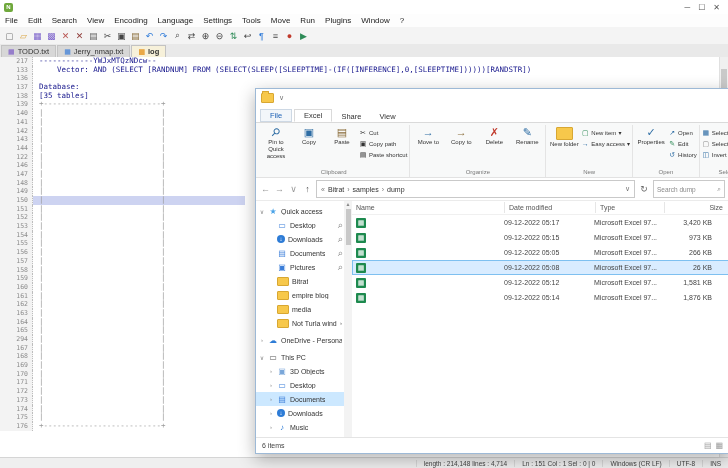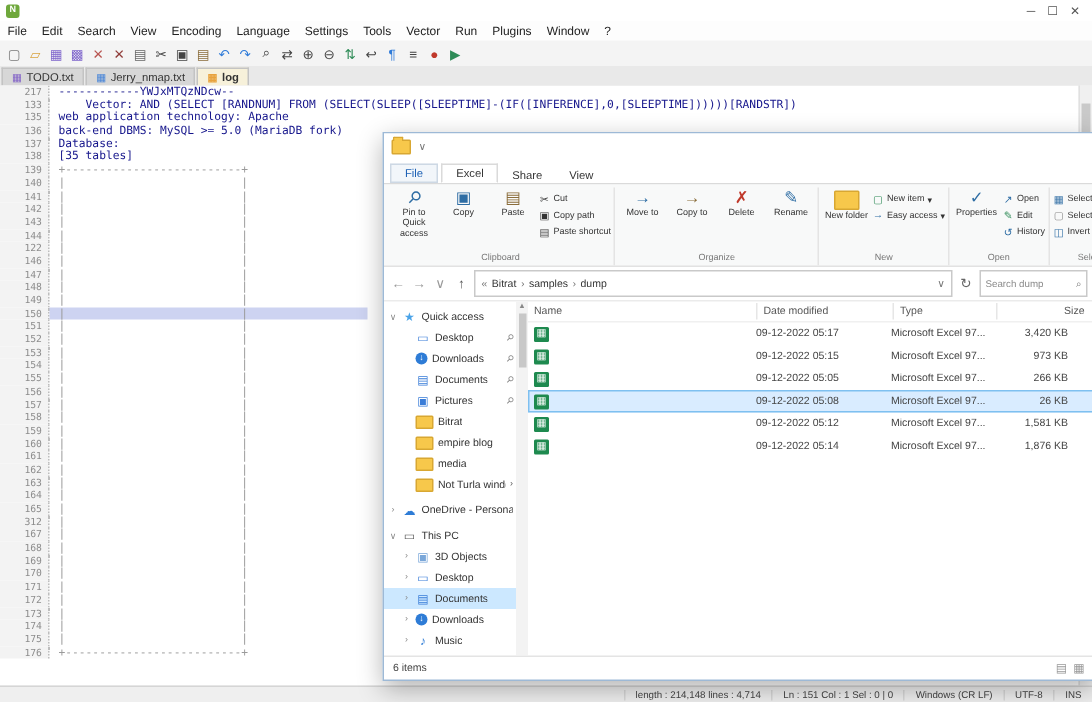--- a/index.html
+++ b/index.html
@@ -129,21 +129,21 @@
 
   <div class="npp-menu">
       <span class="menu-item">File</span>
       <span class="menu-item">Edit</span>
       <span class="menu-item">Search</span>
       <span class="menu-item">View</span>
       <span class="menu-item">Encoding</span>
       <span class="menu-item">Language</span>
       <span class="menu-item">Settings</span>
       <span class="menu-item">Tools</span>
-      <span class="menu-item">Vector</span>
+      <span class="menu-item">Move</span>
       <span class="menu-item">Run</span>
       <span class="menu-item">Plugins</span>
       <span class="menu-item">Window</span>
       <span class="menu-item">?</span>
     </div>
   <div class="npp-toolbar">
       <span class="tb-icon" style="color: rgb(122, 122, 122);">▢</span>
       <span class="tb-icon" style="color: rgb(217, 164, 65);">▱</span>
       <span class="tb-icon" style="color: rgb(127, 102, 204);">▦</span>
       <span class="tb-icon" style="color: rgb(127, 102, 204);">▩</span>
@@ -178,22 +178,21 @@
       <div class="tab active">
         <span class="tab-icon" style="color: rgb(232, 163, 61);">▦</span>
         <span>log</span>
       </div>
     </div>
 
   <div class="npp-editor">
     <div>
         <div class="ed-row"><span class="ed-num">217</span><span class="ed-text">------------YWJxMTQzNDcw--</span></div>
         <div class="ed-row"><span class="ed-num">133</span><span class="ed-text">    Vector: AND (SELECT [RANDNUM] FROM (SELECT(SLEEP([SLEEPTIME]-(IF([INFERENCE],0,[SLEEPTIME])))))[RANDSTR])</span></div>
-        <div class="ed-row"><span class="ed-num">135</span><span class="ed-text">web application technology: Apache</span></div>
-        <div class="ed-row"><span class="ed-num">136</span><span class="ed-text">back-end DBMS: MySQL &gt;= 5.0 (MariaDB fork)</span></div>
+        <div class="ed-row"><span class="ed-num">136</span></div>
         <div class="ed-row"><span class="ed-num">137</span><span class="ed-text">Database:</span></div>
         <div class="ed-row"><span class="ed-num">138</span><span class="ed-text">[35 tables]</span></div>
         <div class="ed-row boxline"><span class="ed-num">139</span><span class="ed-text">+--------------------------+</span></div>
         <div class="ed-row boxline"><span class="ed-num">140</span><span class="ed-text">|                          |</span></div>
         <div class="ed-row boxline"><span class="ed-num">141</span><span class="ed-text">|                          |</span></div>
         <div class="ed-row boxline"><span class="ed-num">142</span><span class="ed-text">|                          |</span></div>
         <div class="ed-row boxline"><span class="ed-num">143</span><span class="ed-text">|                          |</span></div>
         <div class="ed-row boxline"><span class="ed-num">144</span><span class="ed-text">|                          |</span></div>
         <div class="ed-row boxline"><span class="ed-num">122</span><span class="ed-text">|                          |</span></div>
         <div class="ed-row boxline"><span class="ed-num">146</span><span class="ed-text">|                          |</span></div>
@@ -209,21 +208,21 @@
         <div class="ed-row boxline"><span class="ed-num">156</span><span class="ed-text">|                          |</span></div>
         <div class="ed-row boxline"><span class="ed-num">157</span><span class="ed-text">|                          |</span></div>
         <div class="ed-row boxline"><span class="ed-num">158</span><span class="ed-text">|                          |</span></div>
         <div class="ed-row boxline"><span class="ed-num">159</span><span class="ed-text">|                          |</span></div>
         <div class="ed-row boxline"><span class="ed-num">160</span><span class="ed-text">|                          |</span></div>
         <div class="ed-row boxline"><span class="ed-num">161</span><span class="ed-text">|                          |</span></div>
         <div class="ed-row boxline"><span class="ed-num">162</span><span class="ed-text">|                          |</span></div>
         <div class="ed-row boxline"><span class="ed-num">163</span><span class="ed-text">|                          |</span></div>
         <div class="ed-row boxline"><span class="ed-num">164</span><span class="ed-text">|                          |</span></div>
         <div class="ed-row boxline"><span class="ed-num">165</span><span class="ed-text">|                          |</span></div>
-        <div class="ed-row boxline"><span class="ed-num">312</span><span class="ed-text">|                          |</span></div>
+        <div class="ed-row boxline"><span class="ed-num">294</span><span class="ed-text">|                          |</span></div>
         <div class="ed-row boxline"><span class="ed-num">167</span><span class="ed-text">|                          |</span></div>
         <div class="ed-row boxline"><span class="ed-num">168</span><span class="ed-text">|                          |</span></div>
         <div class="ed-row boxline"><span class="ed-num">169</span><span class="ed-text">|                          |</span></div>
         <div class="ed-row boxline"><span class="ed-num">170</span><span class="ed-text">|                          |</span></div>
         <div class="ed-row boxline"><span class="ed-num">171</span><span class="ed-text">|                          |</span></div>
         <div class="ed-row boxline"><span class="ed-num">172</span><span class="ed-text">|                          |</span></div>
         <div class="ed-row boxline"><span class="ed-num">173</span><span class="ed-text">|                          |</span></div>
         <div class="ed-row boxline"><span class="ed-num">174</span><span class="ed-text">|                          |</span></div>
         <div class="ed-row boxline"><span class="ed-num">175</span><span class="ed-text">|                          |</span></div>
         <div class="ed-row boxline"><span class="ed-num">176</span><span class="ed-text">+--------------------------+</span></div>

